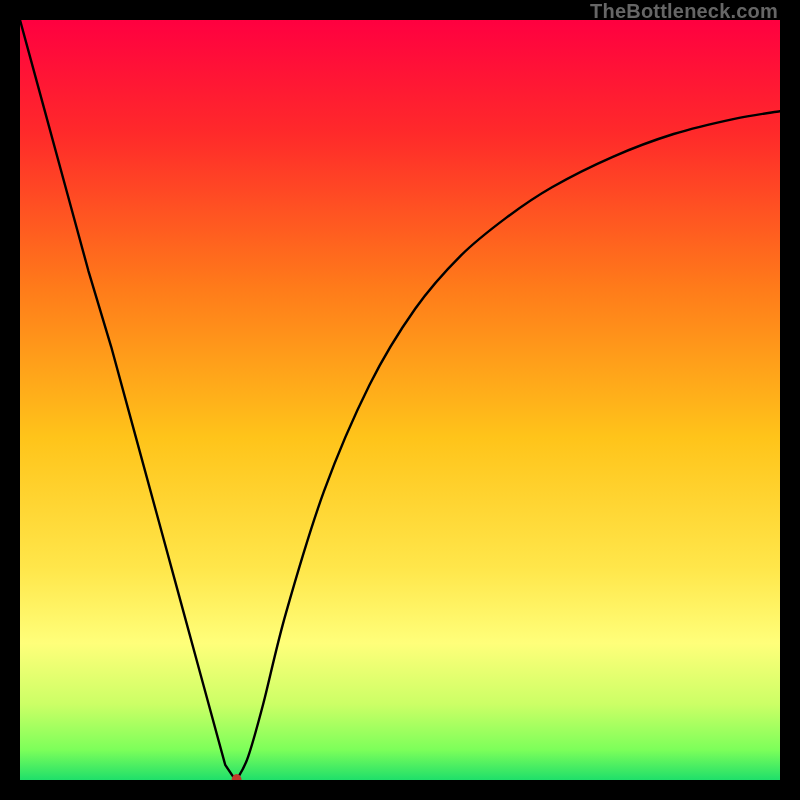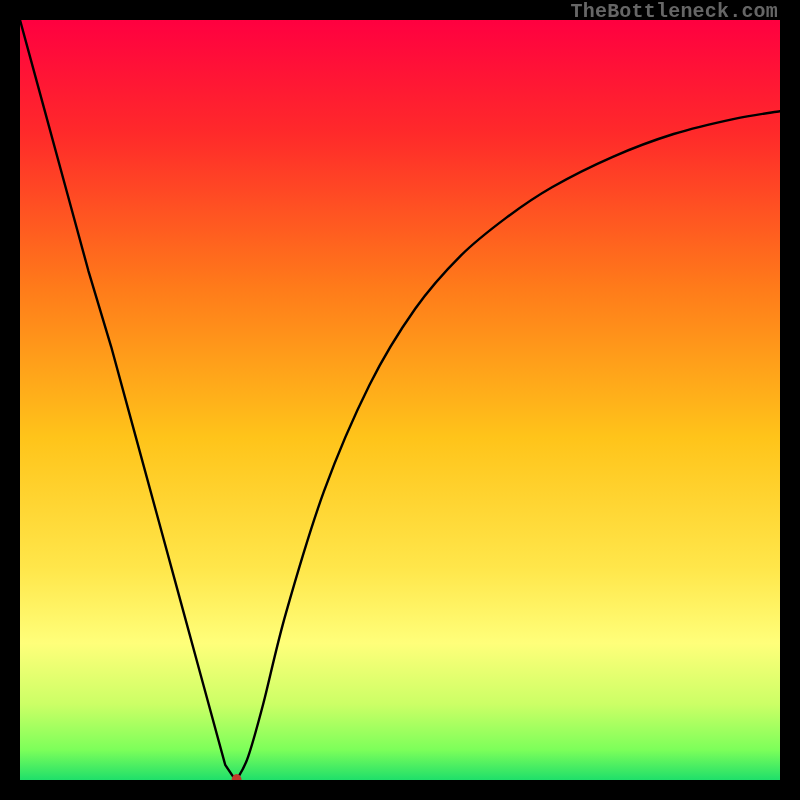--- a/index.html
+++ b/index.html
@@ -14,21 +14,21 @@
     position: absolute;
     left: 20px;
     top: 20px;
     width: 760px;
     height: 760px;
   }
   .watermark {
     position: absolute;
     top: 0px;
     right: 22px;
-    font-family: Liberation Mono, monospace;
+    font-family: Liberation Sans, sans-serif;
     font-size: 20px;
     font-weight: 600;
     color: #666;
     letter-spacing: 0.2px;
   }
   svg { display: block; }
 </style>
 </head>
 <body>
 

